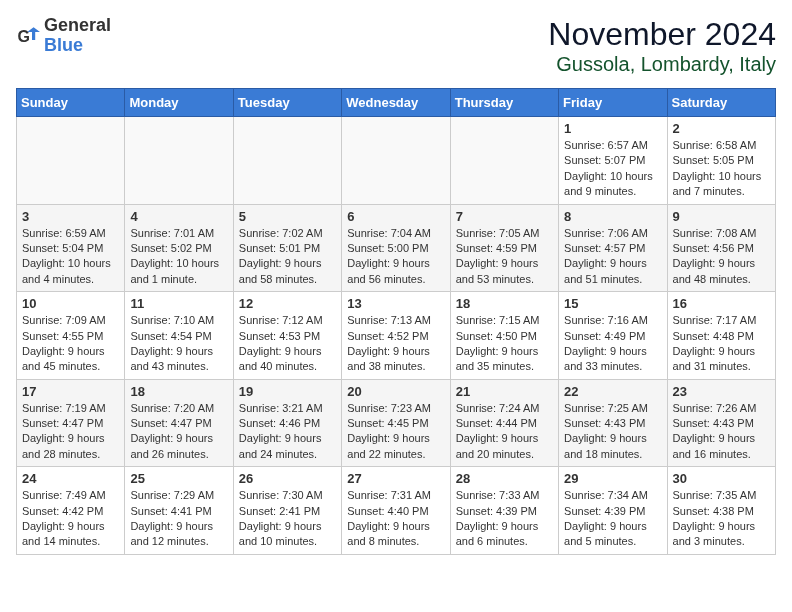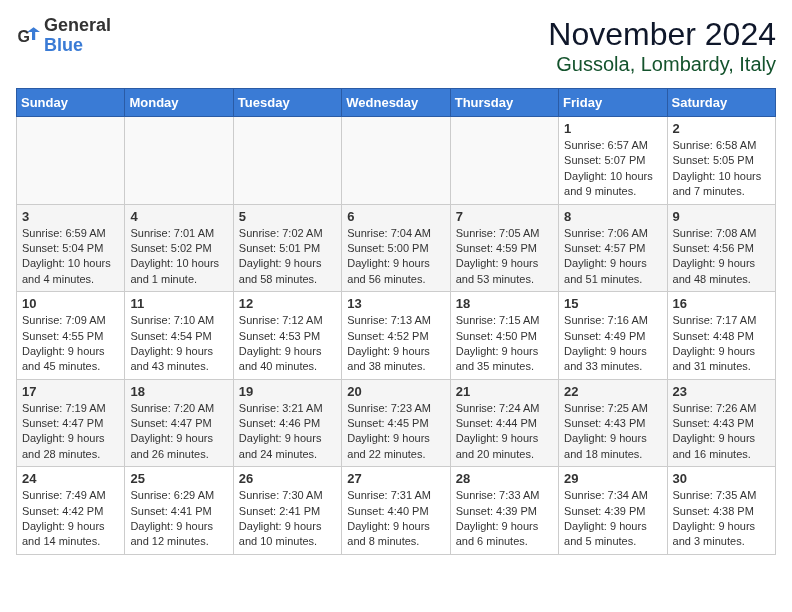--- a/index.html
+++ b/index.html
@@ -276,21 +276,21 @@
       </tr>
       <tr>
         <td>
           <span class="day-num">24</span>
           <div class="day-info">Sunrise: 7:49 AM
 Sunset: 4:42 PM
 Daylight: 9 hours and 14 minutes.</div>
         </td>
         <td>
           <span class="day-num">25</span>
-          <div class="day-info">Sunrise: 6:29 AM
+          <div class="day-info">Sunrise: 7:29 AM
 Sunset: 4:41 PM
 Daylight: 9 hours and 12 minutes.</div>
         </td>
         <td>
           <span class="day-num">26</span>
           <div class="day-info">Sunrise: 7:30 AM
 Sunset: 2:41 PM
 Daylight: 9 hours and 10 minutes.</div>
         </td>
         <td>

